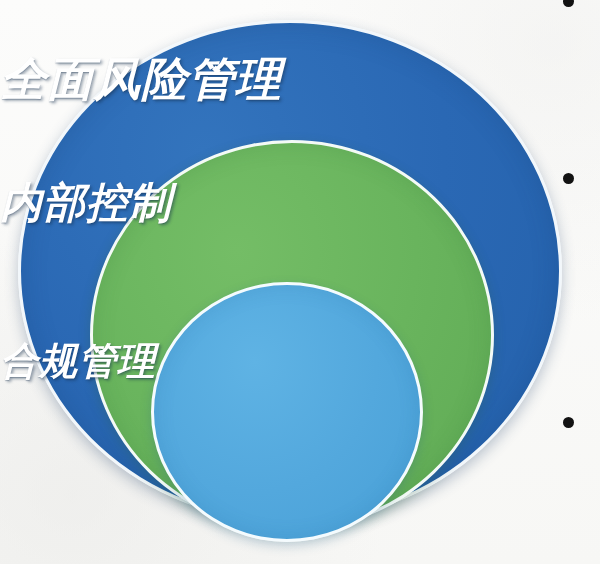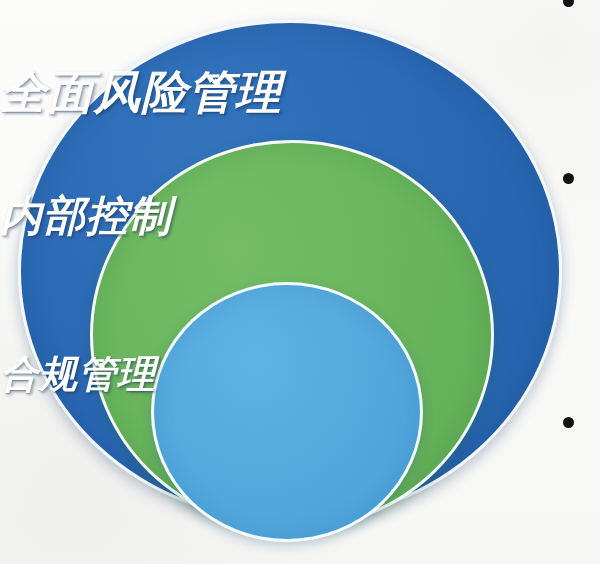--- a/index.html
+++ b/index.html
@@ -93,21 +93,20 @@
     position: absolute;
     color: #ffffff;
     font-weight: 700;
     font-style: italic;
     letter-spacing: 1px;
     white-space: nowrap;
     text-shadow:
       2px 2px 3px rgba(20,45,75,.40),
       0 1px 1px rgba(20,45,75,.30);
     user-select: none;
-    margin-top: 13px;
   }
 
   #label-outer {
     top: 56px;
     font-size: 46px;
     line-height: 1;
   }
   #label-middle {
     top: 182px;
     font-size: 42px;

